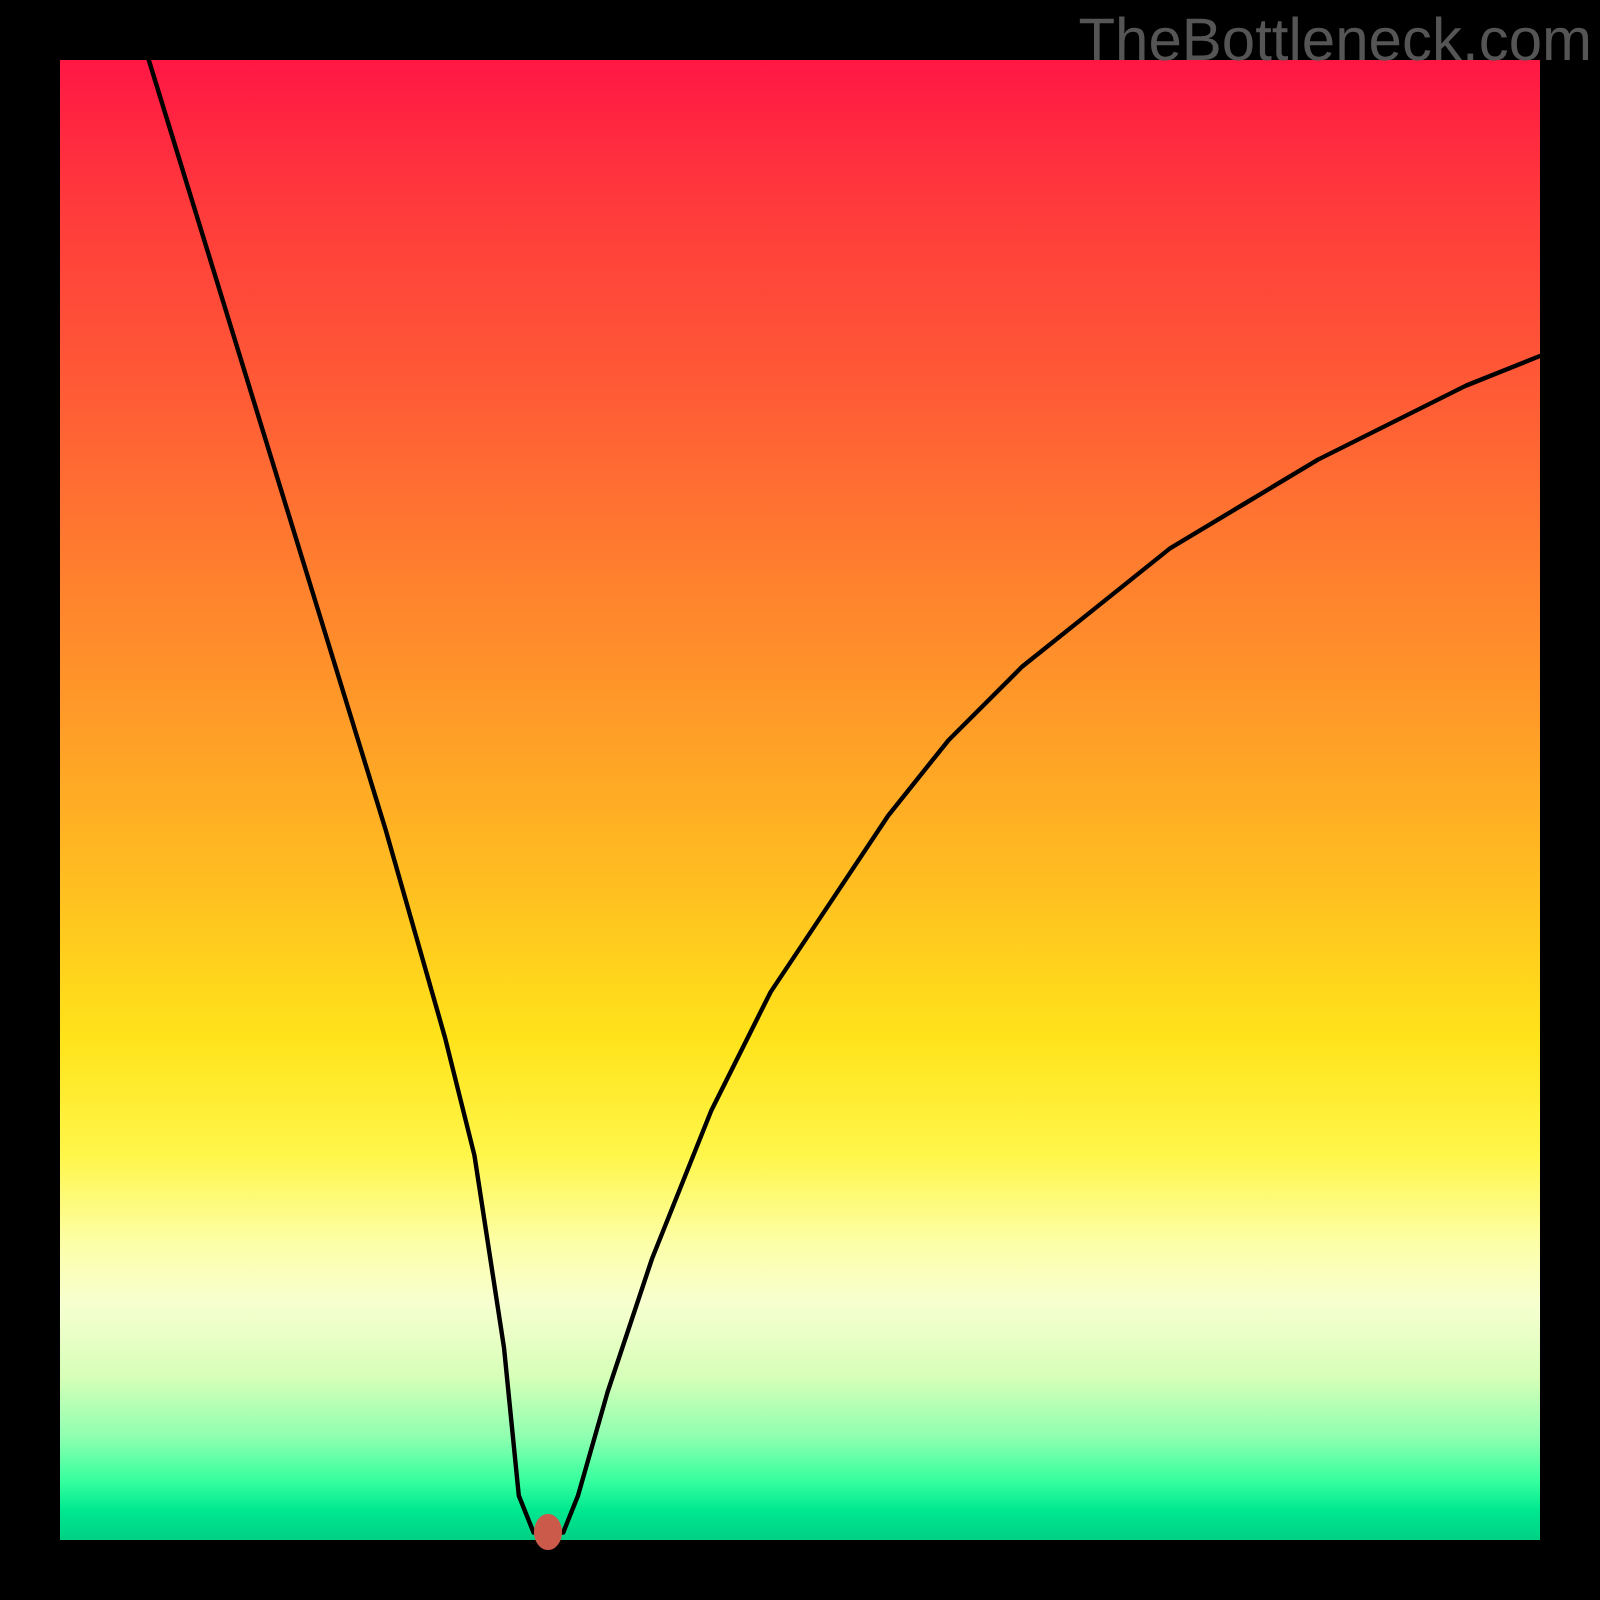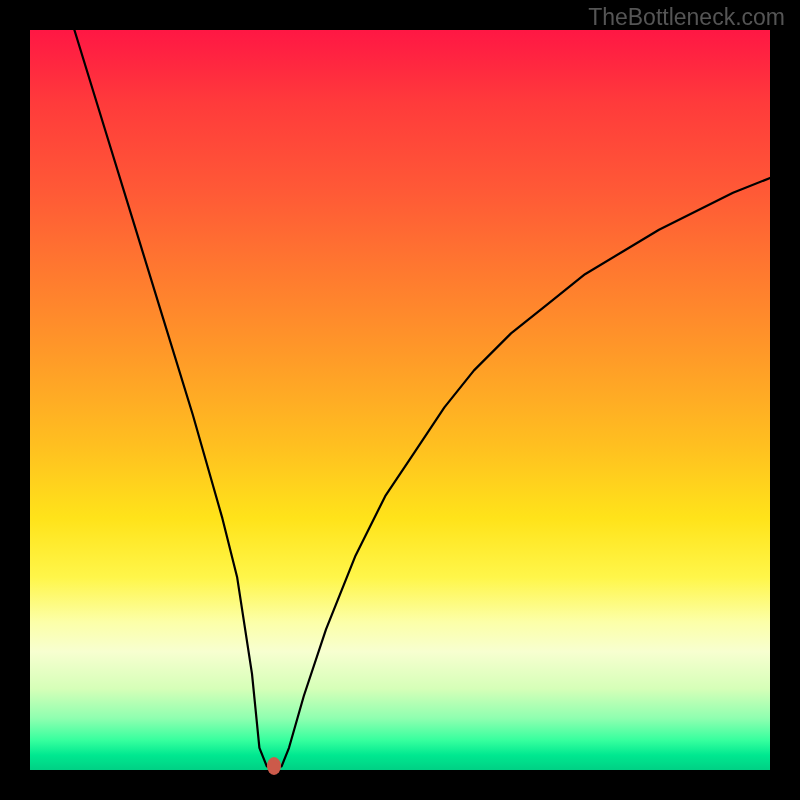--- a/index.html
+++ b/index.html
@@ -6,24 +6,24 @@
   html, body { width: 800px; height: 800px; overflow: hidden; background: #000; }
   .chart-container {
     position: relative;
     width: 800px;
     height: 800px;
     background: #000;
   }
   .watermark {
     position: absolute;
     top: 4px;
-    right: 15px;
+    right: 4px;
     color: #555;
     font-family: Arial, Helvetica, sans-serif;
-    font-size: 23px;
+    font-size: 30px;
     font-weight: normal;
     letter-spacing: 0px;
     z-index: 10;
   }
   .plot-area {
     position: absolute;
     left: 30px;
     top: 30px;
     width: 740px;
     height: 740px;

